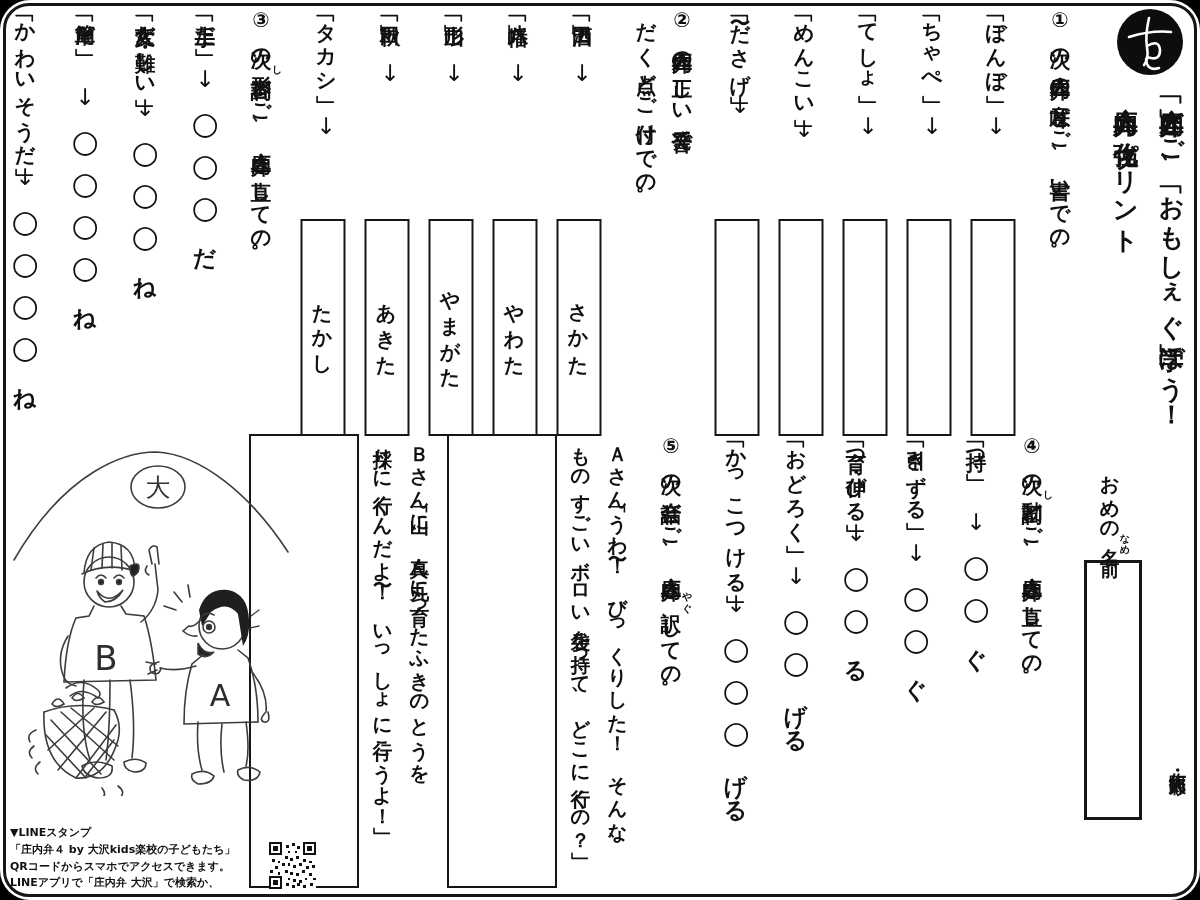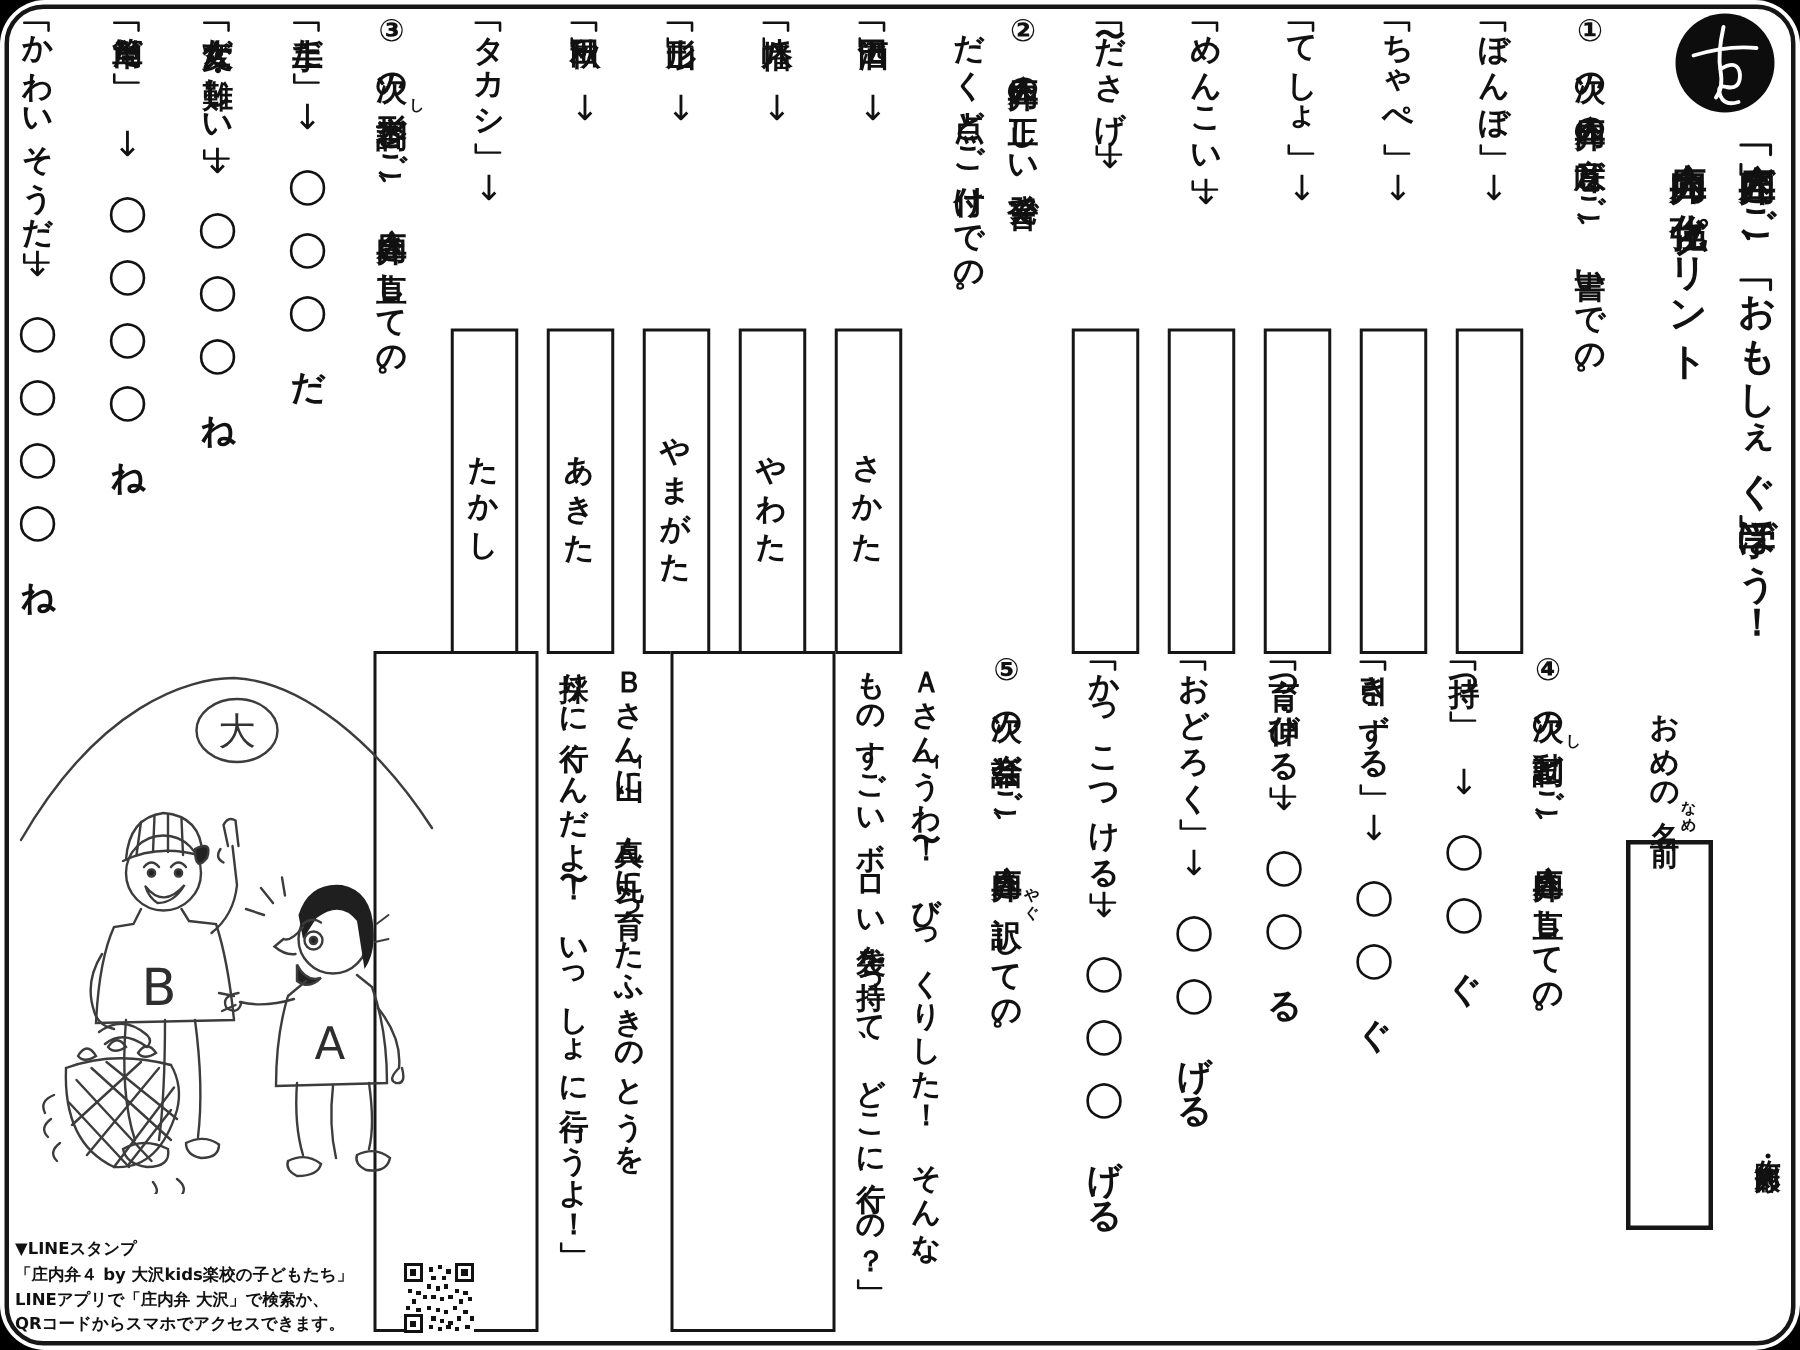--- a/index.html
+++ b/index.html
@@ -239,22 +239,22 @@
       <path d="M232,330 Q244,324 254,332 Q252,342 238,340 Q230,336 232,330"></path>
     </g>
     <text x="152" y="56" text-anchor="middle" font-size="25" fill="#333">大</text>
     <text x="100" y="230" text-anchor="middle" font-size="34" fill="#2e2e2e">B</text>
     <text x="214" y="266" text-anchor="middle" font-size="30" fill="#2e2e2e">A</text>
   </svg>
 
   <div class="promo">
     <p>▼LINEスタンプ</p>
     <p>「庄内弁４ by 大沢kids楽校の子どもたち」</p>
+    <p>QRコードからスマホでアクセスできます。</p>
     <p>LINEアプリで「庄内弁 大沢」で検索か、</p>
-    <p>QRコードからスマホでアクセスできます。</p>
     <svg class="qr" width="47" height="47" viewBox="0 0 33 33" shape-rendering="crispEdges">
       <rect width="33" height="33" fill="#fff"></rect>
       <g fill="#111">
         <rect x="0" y="0" width="9" height="9"></rect>
           <rect x="24" y="0" width="9" height="9"></rect>
           <rect x="0" y="24" width="9" height="9"></rect>
         <rect x="1.5" y="1.5" width="6" height="6" fill="#fff"></rect>
           <rect x="25.5" y="1.5" width="6" height="6" fill="#fff"></rect>
           <rect x="1.5" y="25.5" width="6" height="6" fill="#fff"></rect>
         <rect x="3" y="3" width="3" height="3"></rect>

